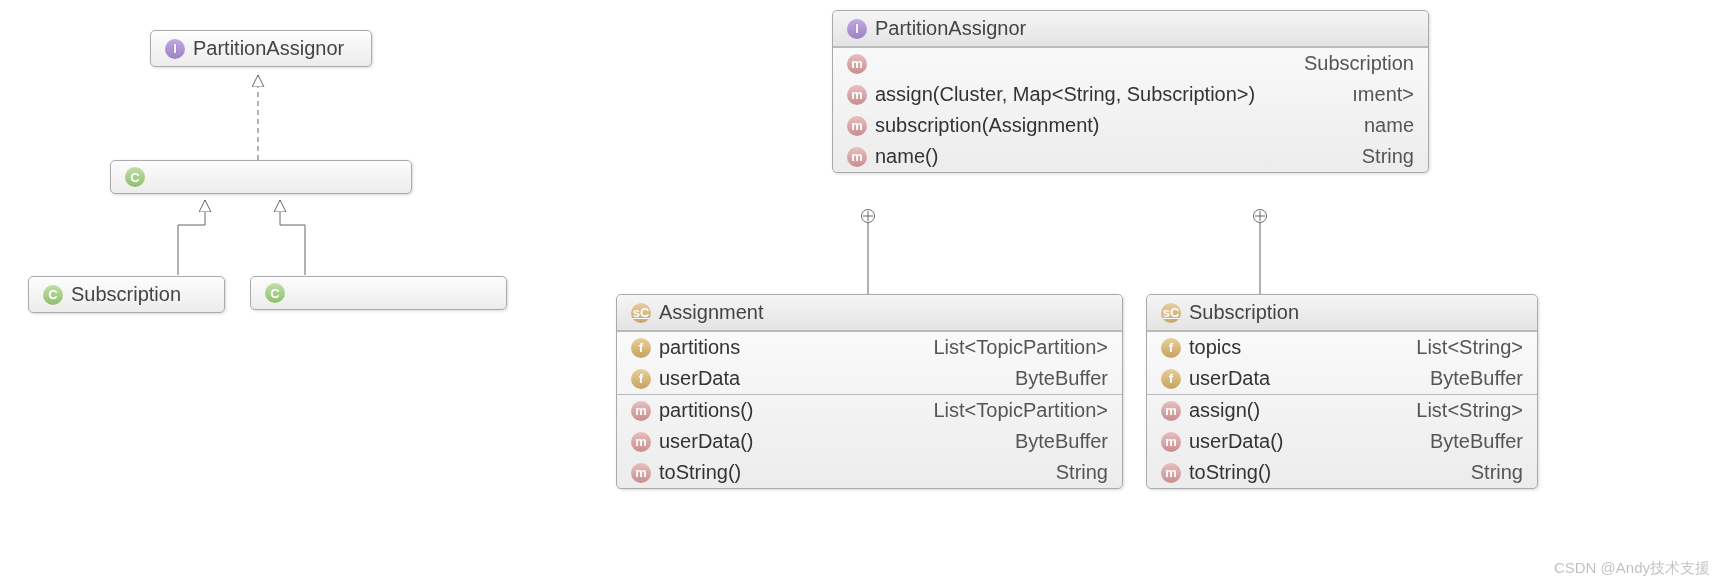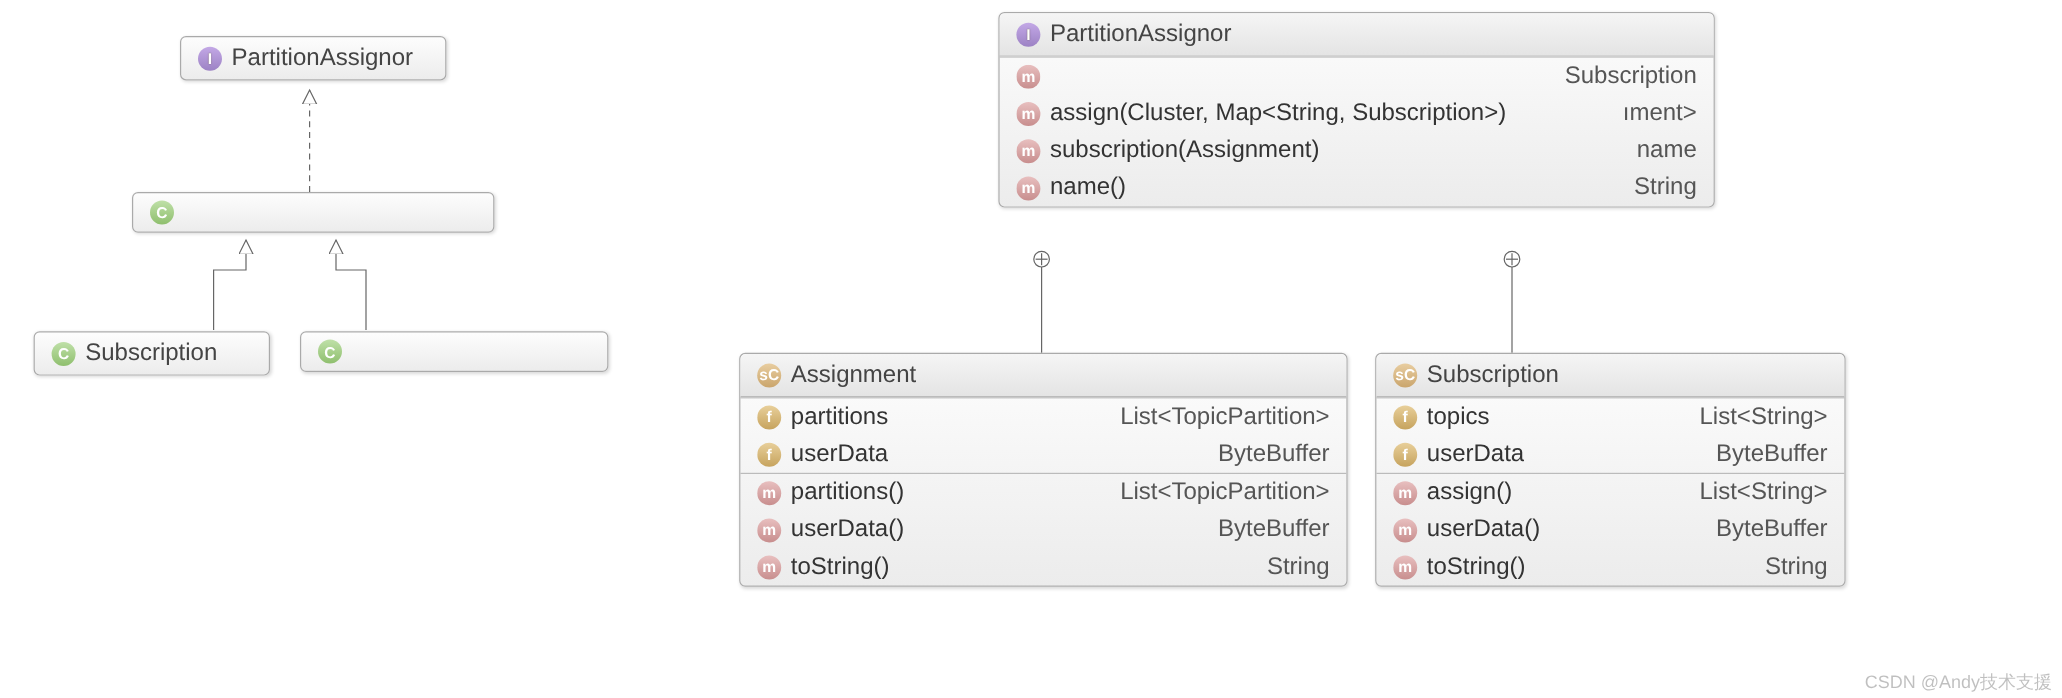--- a/index.html
+++ b/index.html
@@ -8,21 +8,21 @@
   .title{display:flex;align-items:center;gap:8px;padding:6px 14px;font-size:20px;color:#444;border-bottom:0 solid #aaa;white-space:nowrap;}
   .compound .title{border-bottom:1px solid #bbb;background:linear-gradient(#f5f5f5,#e4e4e4);border-radius:5px 5px 0 0;}
   .section{border-top:1px solid #bbb;}
   .section:first-of-type{border-top:0;}
   .row{display:flex;align-items:center;justify-content:space-between;padding:4px 14px;font-size:20px;white-space:nowrap;}
   .left{display:flex;align-items:center;gap:8px;overflow:hidden;}
   .rt{color:#555;padding-left:18px;}
   .icon{width:20px;height:20px;border-radius:50%;display:flex;align-items:center;justify-content:center;font-size:13px;font-weight:bold;color:#fff;flex:0 0 20px;font-family:Arial;}
   .ic-I{background:linear-gradient(#c3a8e6,#9c82c4);text-shadow:0 0 1px #543;}
   .ic-C{background:linear-gradient(#bfe0a8,#8fbf6e);}
-  .ic-sc{background:linear-gradient(#e8cda0,#caa56c);}
+  .ic-sc{background:linear-gradient(#e8cda0,#caa56c);text-decoration:underline;}
   .ic-m{background:linear-gradient(#e8bfbf,#c88e8e);}
   .ic-f{background:linear-gradient(#e8cf9a,#c6a35e);}
   svg.lines{position:absolute;left:0;top:0;pointer-events:none;}
   .watermark{position:absolute;right:8px;bottom:4px;font-size:15px;color:rgba(0,0,0,0.25);font-family:Arial;}
 </style>
 </head>
 <body>
 
 <div class="canvas">
 

